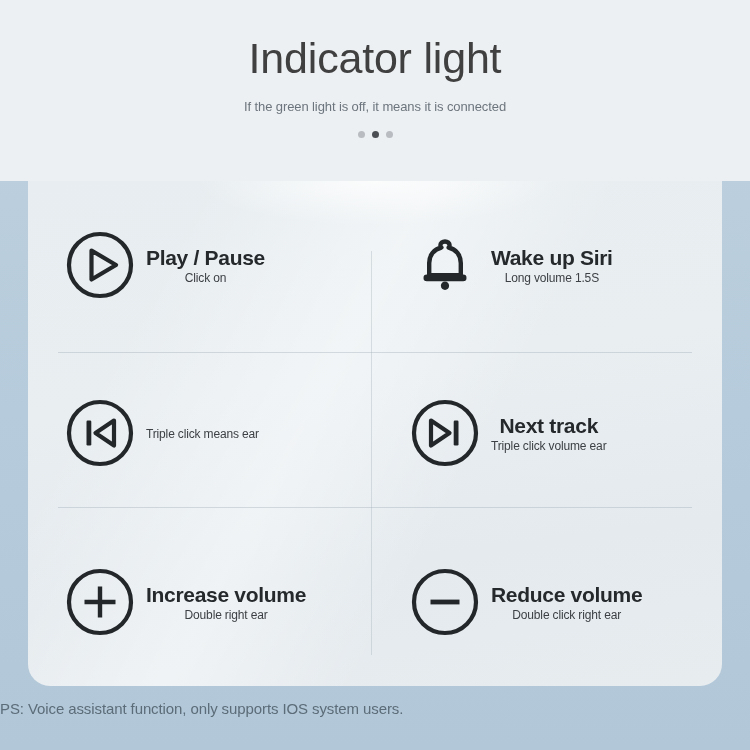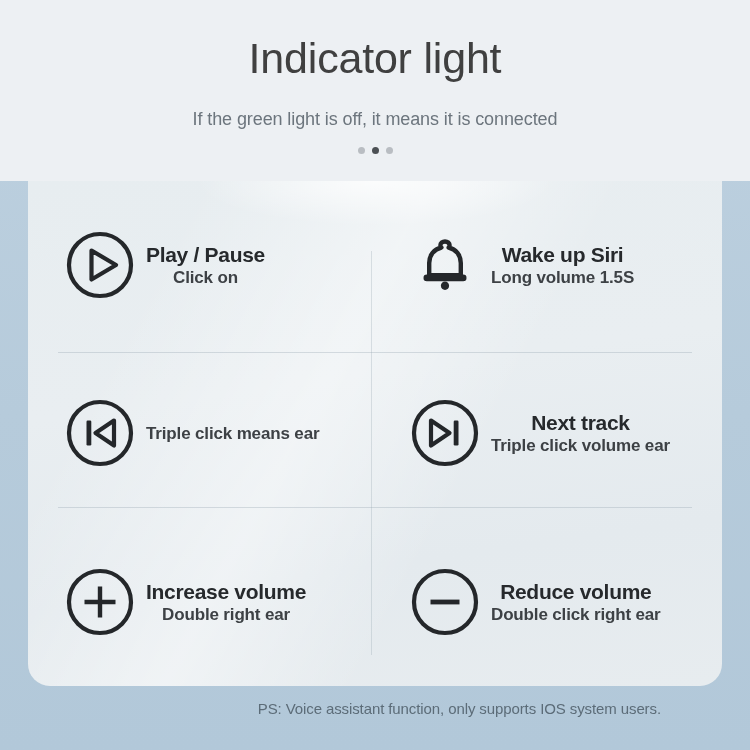--- a/index.html
+++ b/index.html
@@ -36,22 +36,22 @@
   }
   .title {
     margin-top: 34px;
     font-size: 43px;
     font-weight: 400;
     color: #404040;
     letter-spacing: -0.2px;
     line-height: 1.12;
   }
   .subtitle {
-    margin-top: 27px;
-    font-size: 18px;
+    margin-top: 17px;
+    font-size: 13px;
     font-weight: 400;
     color: #6c757d;
     letter-spacing: -0.1px;
   }
   .dots {
     margin-top: 17px;
     display: flex;
     gap: 7px;
     align-items: center;
   }
@@ -121,22 +121,22 @@
   }
   .feat-title {
     font-size: 21px;
     font-weight: 700;
     color: #26292c;
     letter-spacing: -0.3px;
     line-height: 1.2;
   }
   .feat-sub {
     margin-top: 1px;
-    font-size: 17px;
-    font-weight: 700;
+    font-size: 12px;
+    font-weight: 400;
     color: #3d4145;
     letter-spacing: -0.15px;
     line-height: 1.2;
   }
 
   
   .h-div {
     position: absolute;
     left: 30px;
     width: 634px;
@@ -153,21 +153,21 @@
     height: 404px;
     background: rgba(150,165,175,0.30);
   }
 
   
   .footer {
     position: absolute;
     left: 0;
     top: 700px;
     width: 661px;
-    text-align: right;
+    text-align: left;
     font-size: 15px;
     color: #5c6c78;
     letter-spacing: -0.1px;
   }
 
   svg { display: block; }
 </style>
 </head>
 <body>
 

